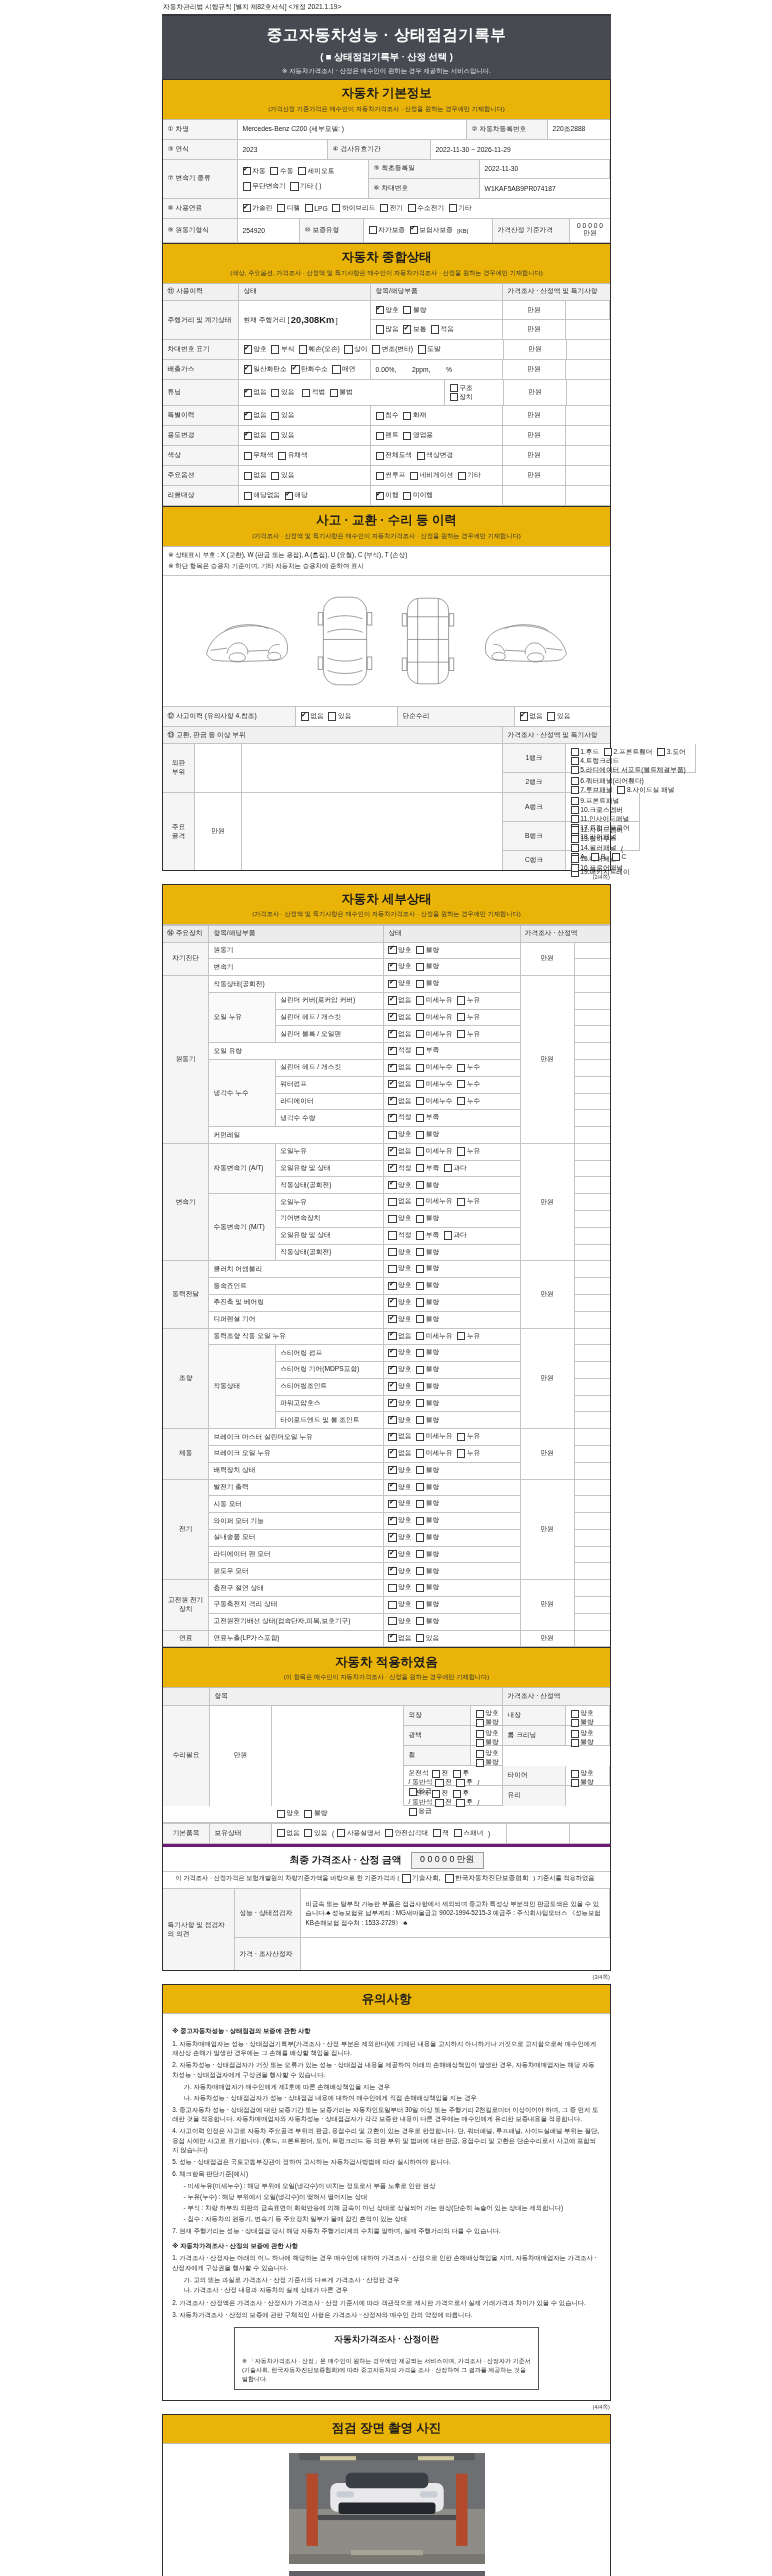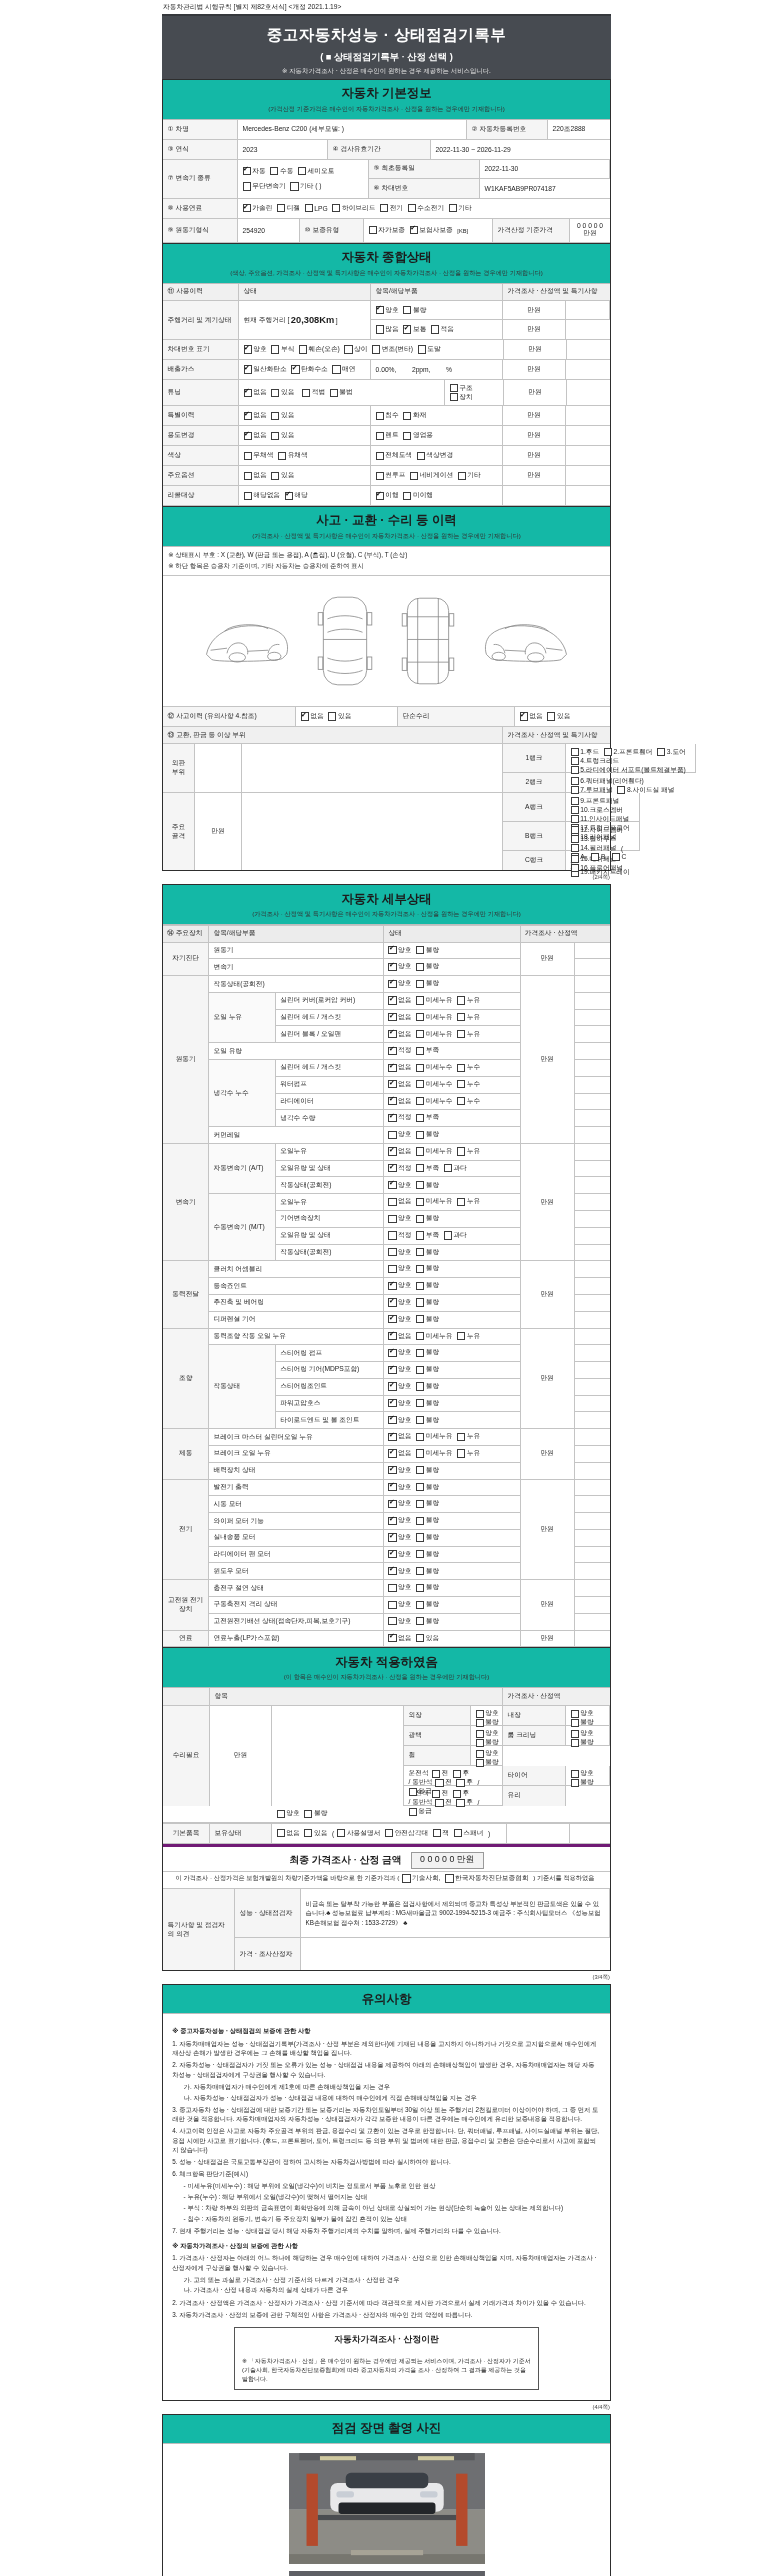--- a/index.html
+++ b/index.html
@@ -7,21 +7,21 @@
   .sheet{width:449px;margin:0 auto;padding-top:2.1px;}
   .formref{font-size:6.7px;padding:1px 0 2.1px 1px;}
   
   .dochead{background:#474b51;color:#fff;text-align:center;padding:9.3px 5.2px 3.1px;border-top:2.6px solid #35383c;}
   .dochead .t1{font-size:15.5px;font-weight:bold;letter-spacing:0.5px;}
   .dochead .t2{font-size:9.3px;font-weight:bold;margin-top:4.1px;}
   .dochead .t3{font-size:6.4px;margin-top:3.1px;color:#e8e8e8;}
   .docno{text-align:left;font-size:7.7px;font-weight:bold;padding:5.2px 2.1px 4.1px;}
   
   .box{border:1px solid #2e2e2e;background:#fff;}
-  .sect-head{background:#14b8a6;text-align:center;padding:5.2px 3.1px;border-bottom:0.5px solid #bdbdbd;}
+  .sect-head{background:#eab308;text-align:center;padding:5.2px 3.1px;border-bottom:0.5px solid #bdbdbd;}
   .sect-head .st1{font-size:12.4px;font-weight:bold;}
   .sect-head .st2{font-size:6.2px;margin-top:2.6px;color:#333;}
   .pmark{text-align:right;font-size:5.7px;color:#444;padding:2.6px 1px;}
   
   .grow{display:grid;align-items:stretch;border-bottom:0.5px solid #c4c4c4;min-height:19px;}
   .grow:last-child{border-bottom:none;}
   .cell{padding:3.6px 4.6px;border-right:0.5px solid #c4c4c4;display:flex;align-items:center;flex-wrap:wrap;font-size:6.7px;}
   .cell:last-child{border-right:none;}
   .lab{background:#f5f5f5;}
   .ctr{justify-content:center;text-align:center;}

